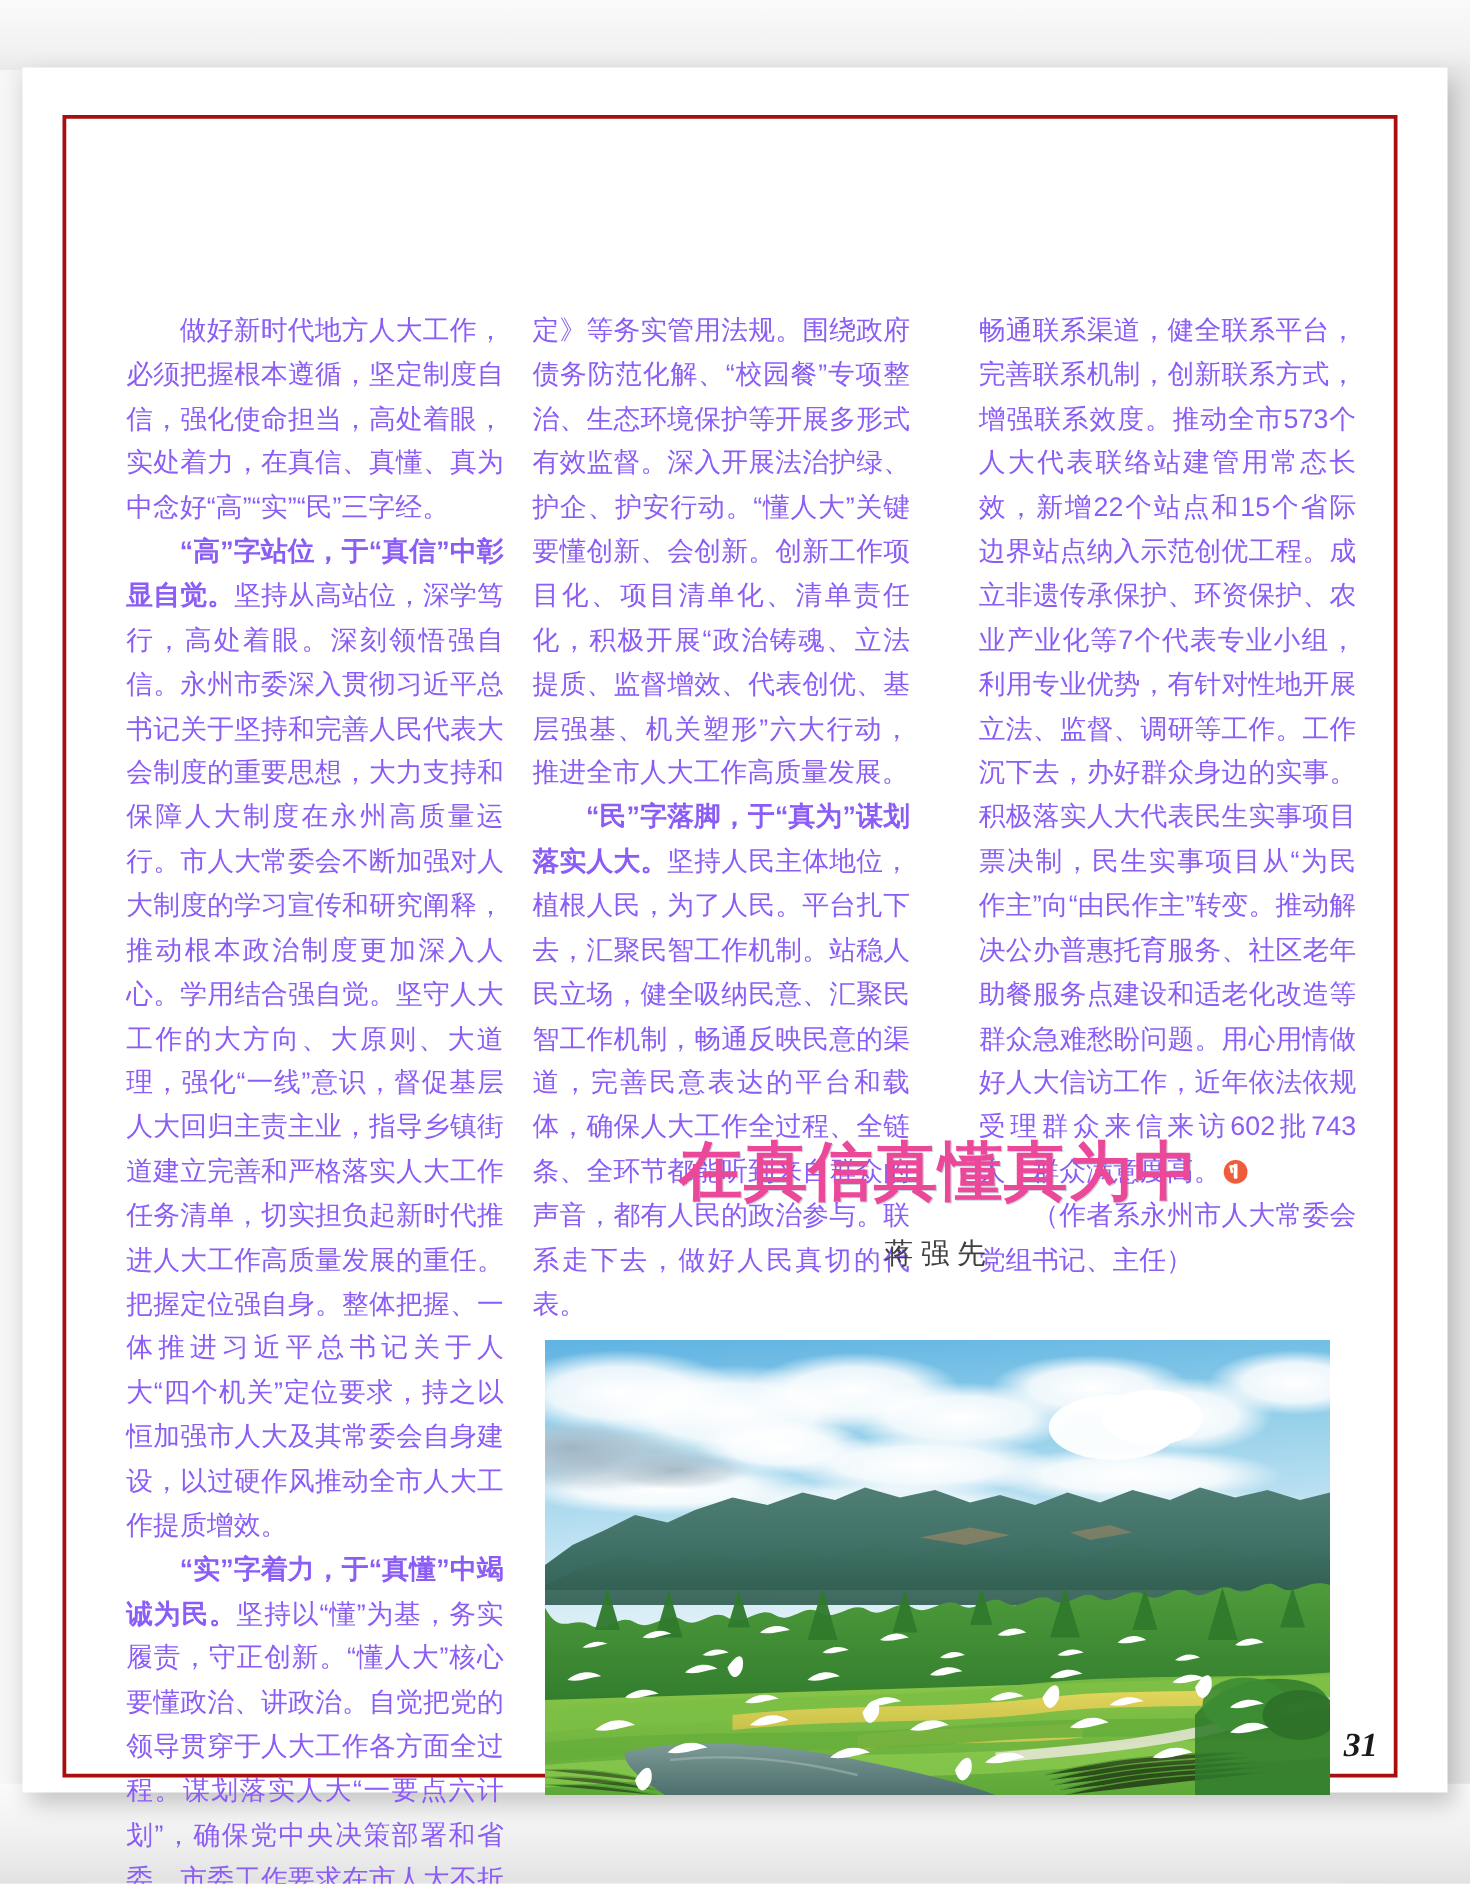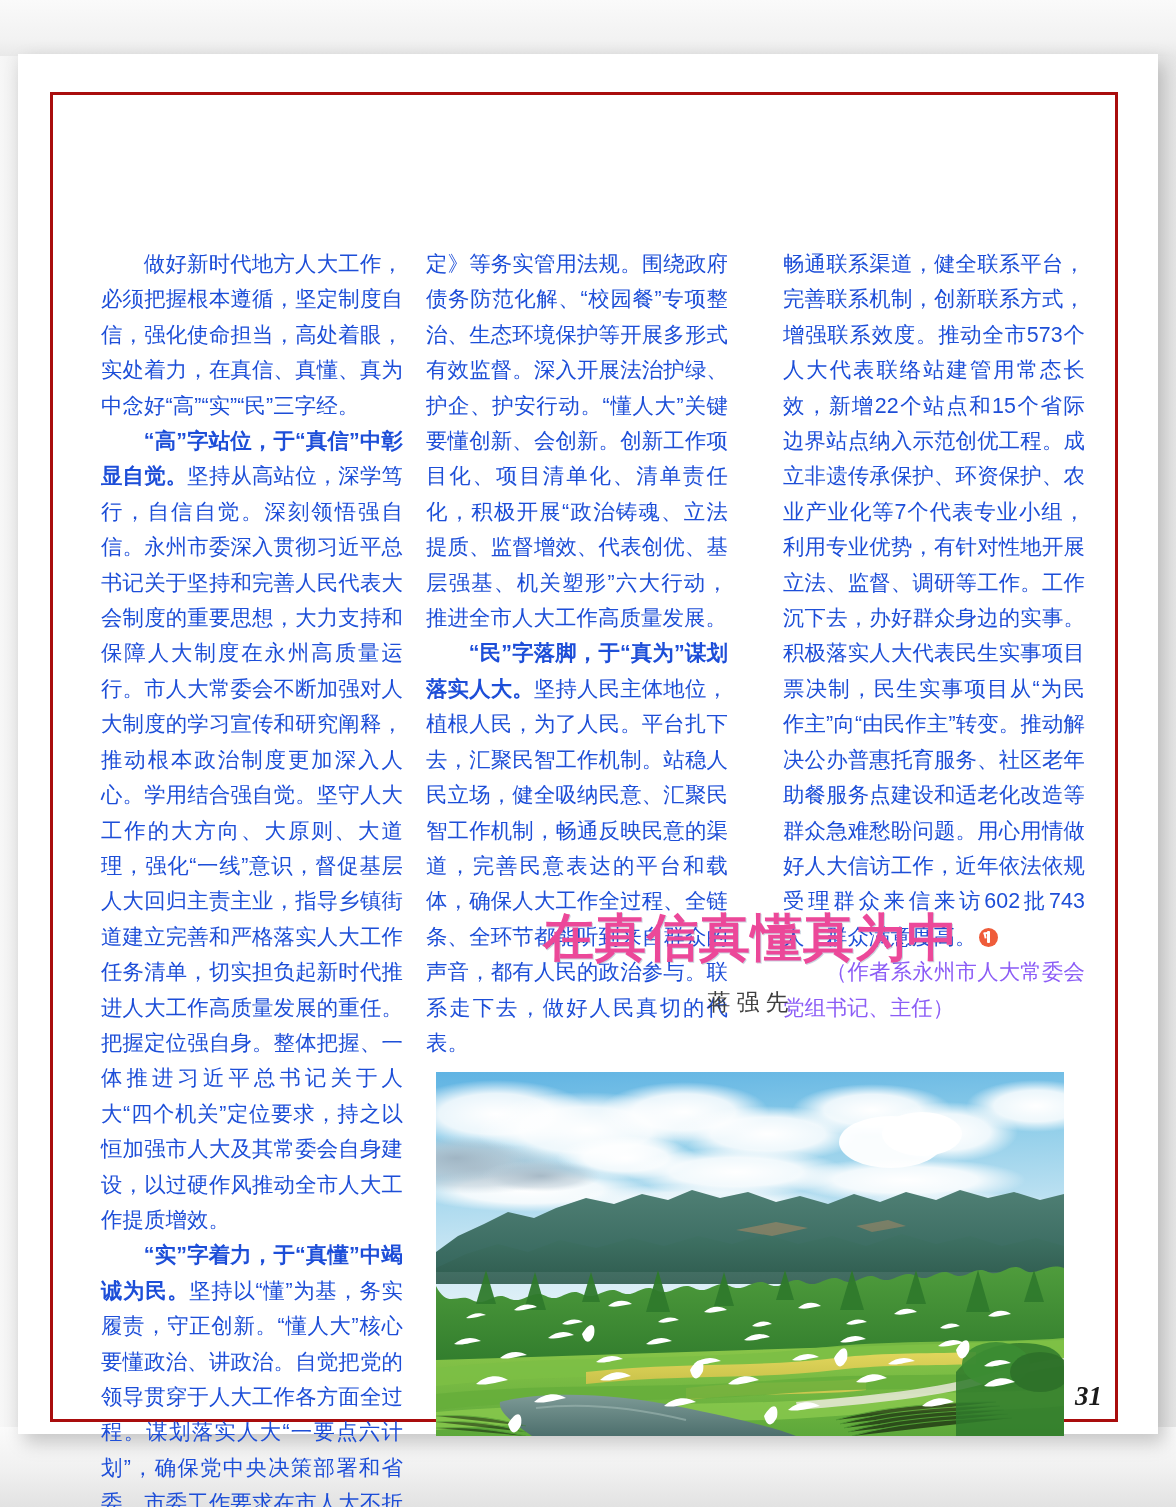--- a/index.html
+++ b/index.html
@@ -71,21 +71,21 @@
     width: 302px;
   }
   #col-1 { left: 0px; }
   #col-2 { left: 325px; }
   #col-3 { left: 650px; margin-left: 32px; }
 
   .para {
     margin: 0;
     font-size: 21.4px;
     line-height: 35.4px;
-    color: #1d4ed8;
+    color: #8b5cf6;
     text-align: justify;
     text-justify: inter-ideograph;
     letter-spacing: 0.1px;
     font-family: "Liberation Sans", "DejaVu Sans", sans-serif;
     text-indent: 2em;
   }
   .para.cont { text-indent: 0; }
   .para .lead {
     font-weight: bold;
   }
@@ -184,21 +184,21 @@
 <div id="scan-bg"></div>
 
 <div id="page-sheet">
 
   <div id="page-frame"></div>
 
   <div id="content">
 
     <div class="col" id="col-1">
       <p class="para"><span>做好新时代地方人大工作，必须把握根本遵循，坚定制度自信，强化使命担当，高处着眼，实处着力，在真信、真懂、真为中念好“高”“实”“民”三字经。</span></p>
-      <p class="para"><span class="lead">“高”字站位，于“真信”中彰显自觉。</span><span class="kai">坚持从高站位，深学笃行，自信自觉。深刻领悟强自信。永州市委深入贯彻习近平总书记关于坚持和完善人民代表大会制度的重要思想，大力支持和保障人大制度在永州高质量运行。市人大常委会不断加强对人大制度的学习宣传和研究阐释，推动根本政治制度更加深入人心。学用结合强自觉。坚守人大工作的大方向、大原则、大道理，强化“一线”意识，督促基层人大回归主责主业，指导乡镇街道建立完善和严格落实人大工作任务清单，切实担负起新时代推进人大工作高质量发展的重任。把握定位强自身。整体把握、一体推进习近平总书记关于人大“四个机关”定位要求，持之以恒加强市人大及其常委会自身建设，以过硬作风推动全市人大工作提质增效。</span></p>
+      <p class="para"><span class="lead">“高”字站位，于“真信”中彰显自觉。</span><span class="kai">坚持从高站位，深学笃行，高处着眼。深刻领悟强自信。永州市委深入贯彻习近平总书记关于坚持和完善人民代表大会制度的重要思想，大力支持和保障人大制度在永州高质量运行。市人大常委会不断加强对人大制度的学习宣传和研究阐释，推动根本政治制度更加深入人心。学用结合强自觉。坚守人大工作的大方向、大原则、大道理，强化“一线”意识，督促基层人大回归主责主业，指导乡镇街道建立完善和严格落实人大工作任务清单，切实担负起新时代推进人大工作高质量发展的重任。把握定位强自身。整体把握、一体推进习近平总书记关于人大“四个机关”定位要求，持之以恒加强市人大及其常委会自身建设，以过硬作风推动全市人大工作提质增效。</span></p>
       <p class="para"><span class="lead">“实”字着力，于“真懂”中竭诚为民。</span><span class="kai">坚持以“懂”为基，务实履责，守正创新。“懂人大”核心要懂政治、讲政治。自觉把党的领导贯穿于人大工作各方面全过程。谋划落实人大“一要点六计划”，确保党中央决策部署和省委、市委工作要求在市人大不折不扣得到贯彻落实。“懂人大”重点要懂职责、履职责。立法解决现实问题，监督促进工作落实。坚持“小快灵”“小切口”，出台《永州市候鸟保护若干规定》《永州市摩崖石刻保护规</span></p>
     </div>
 
     <div class="col" id="col-2">
       <p class="para cont"><span>定》等务实管用法规。围绕政府债务防范化解、“校园餐”专项整治、生态环境保护等开展多形式有效监督。深入开展法治护绿、护企、护安行动。“懂人大”关键要懂创新、会创新。创新工作项目化、项目清单化、清单责任化，积极开展“政治铸魂、立法提质、监督增效、代表创优、基层强基、机关塑形”六大行动，推进全市人大工作高质量发展。</span></p>
       <p class="para"><span class="lead">“民”字落脚，于“真为”谋划落实人大。</span><span class="kai">坚持人民主体地位，植根人民，为了人民。平台扎下去，汇聚民智工作机制。站稳人民立场，健全吸纳民意、汇聚民智工作机制，畅通反映民意的渠道，完善民意表达的平台和载体，确保人大工作全过程、全链条、全环节都能听到来自群众的声音，都有人民的政治参与。联系走下去，做好人民真切的代表。</span></p>
     </div>
 
     <div class="col" id="col-3">
       <p class="para cont"><span>畅通联系渠道，健全联系平台，完善联系机制，创新联系方式，增强联系效度。推动全市573个人大代表联络站建管用常态长效，新增22个站点和15个省际边界站点纳入示范创优工程。成立非遗传承保护、环资保护、农业产业化等7个代表专业小组，利用专业优势，有针对性地开展立法、监督、调研等工作。工作沉下去，办好群众身边的实事。积极落实人大代表民生实事项目票决制，民生实事项目从“为民作主”向“由民作主”转变。推动解决公办普惠托育服务、社区老年助餐服务点建设和适老化改造等群众急难愁盼问题。用心用情做好人大信访工作，近年依法依规受理群众来信来访602批743人，群众满意度高。</span><span class="endmark"></span></p>

